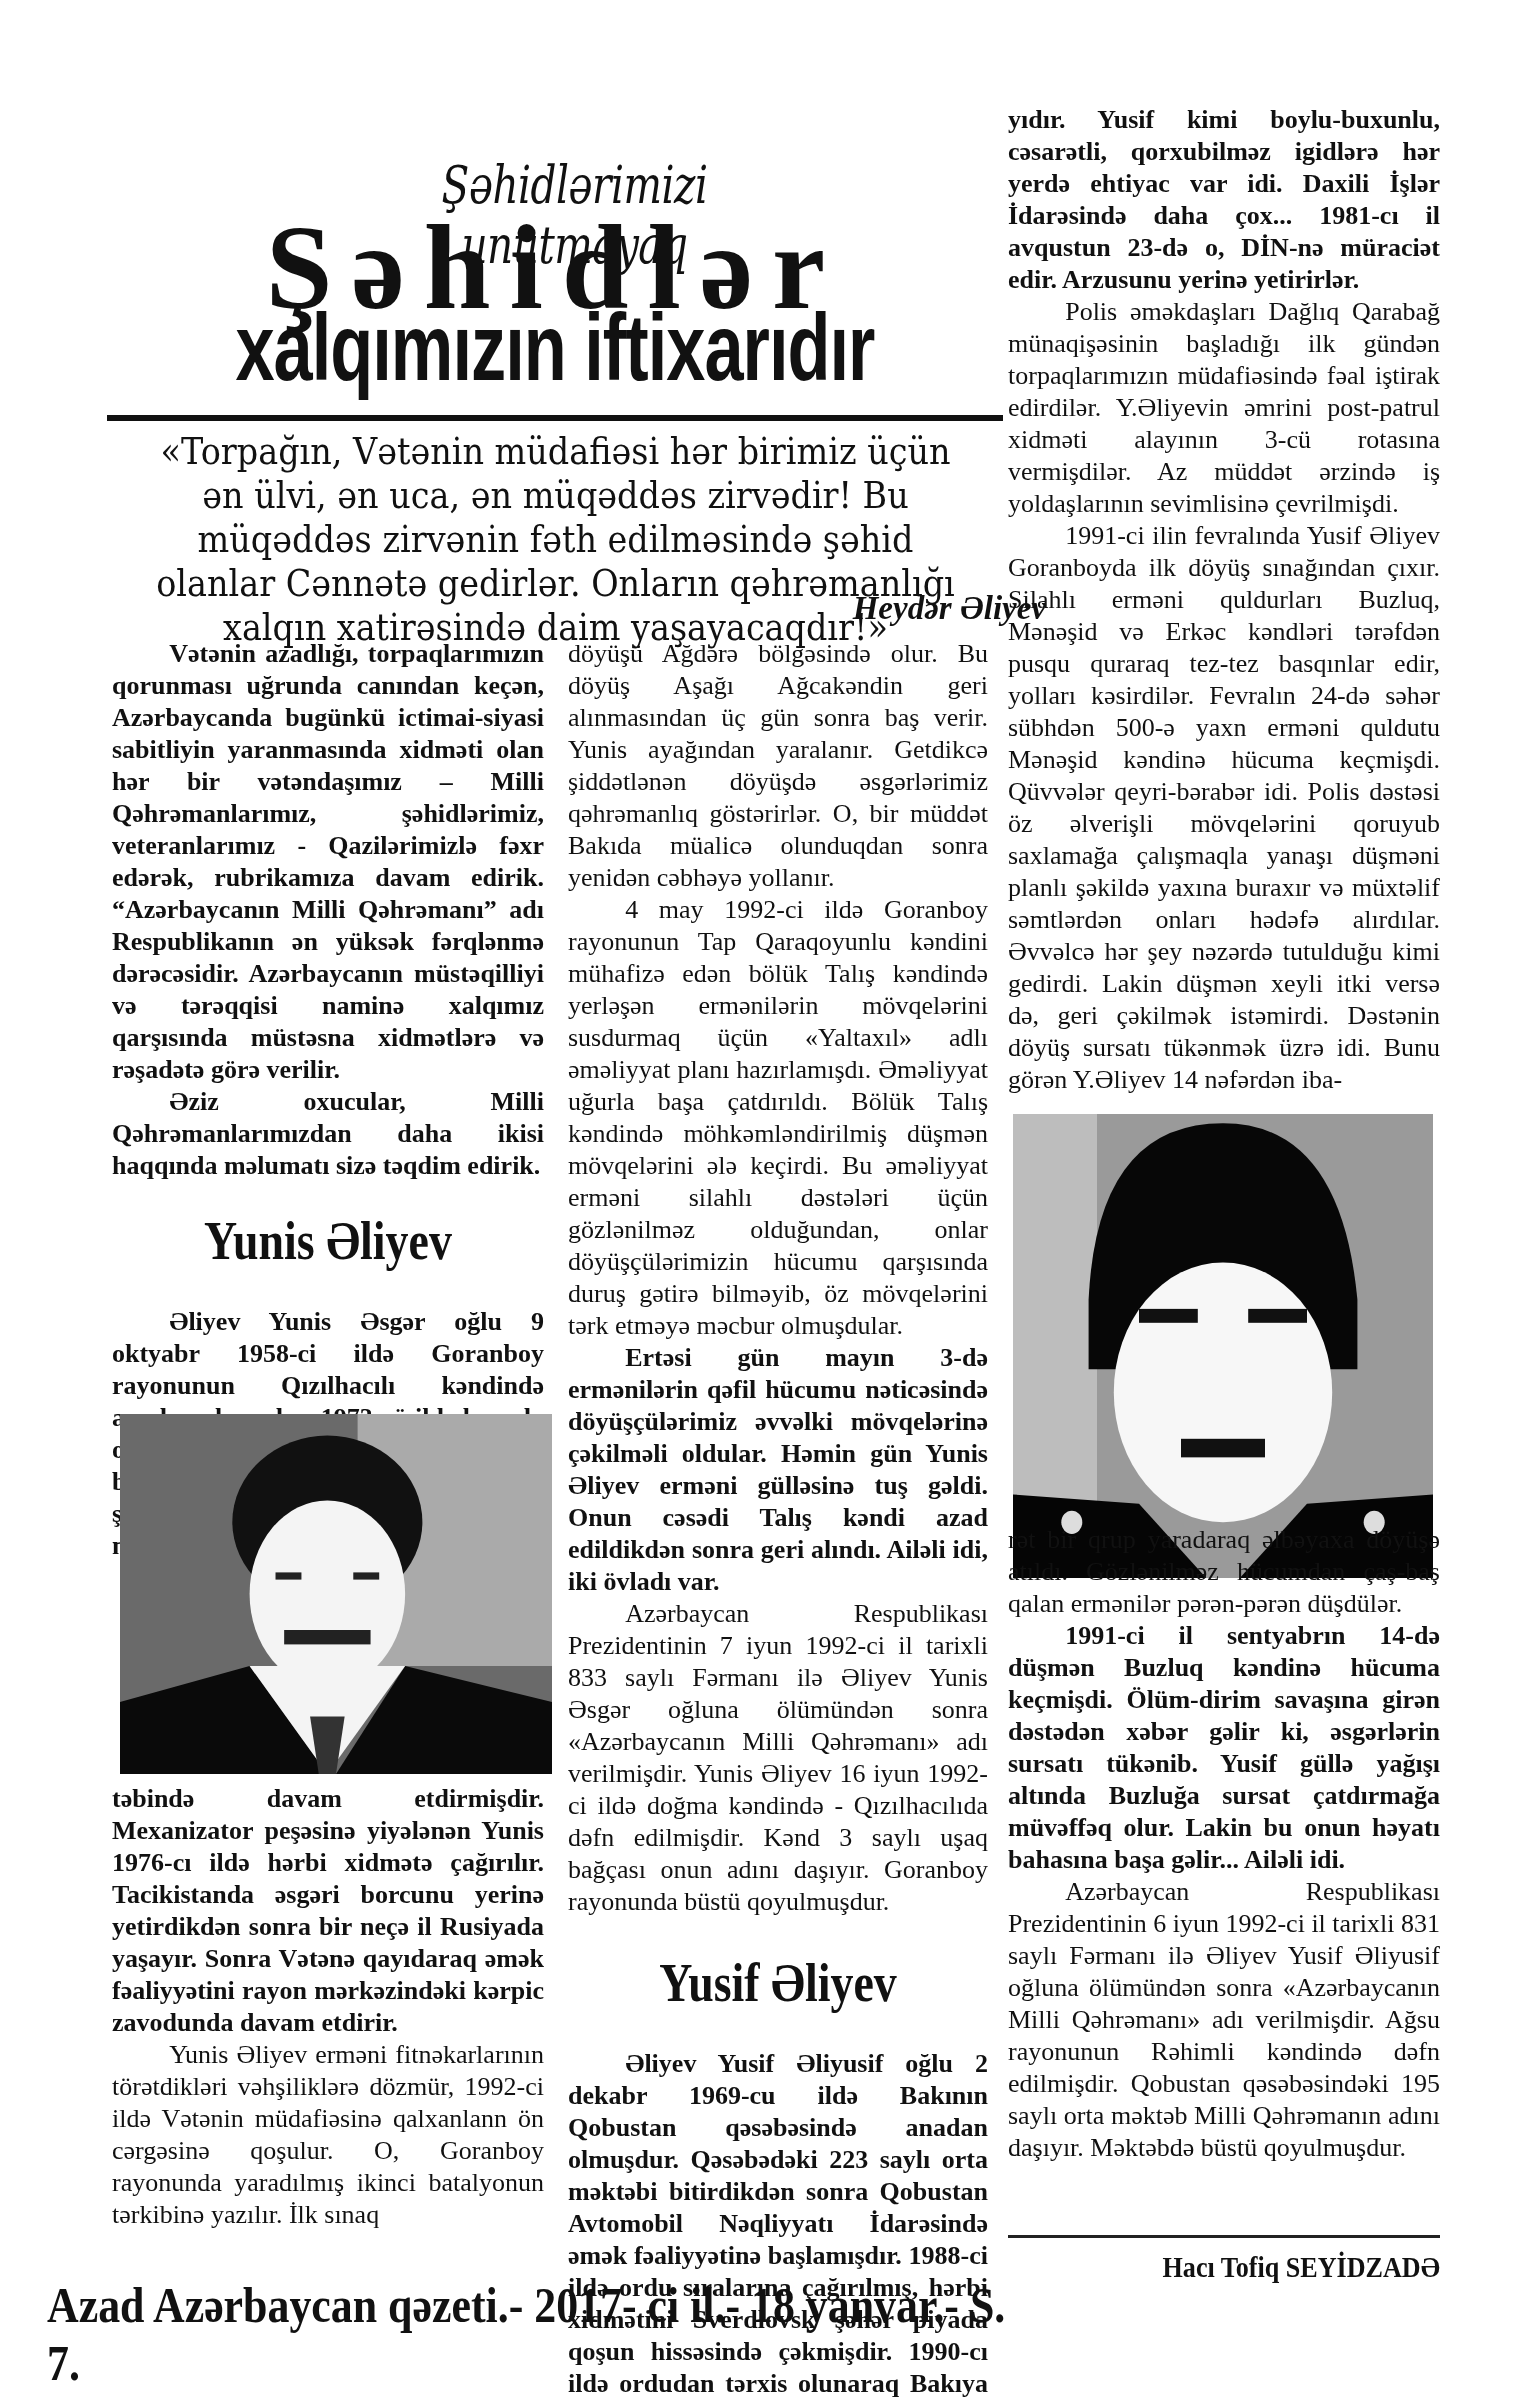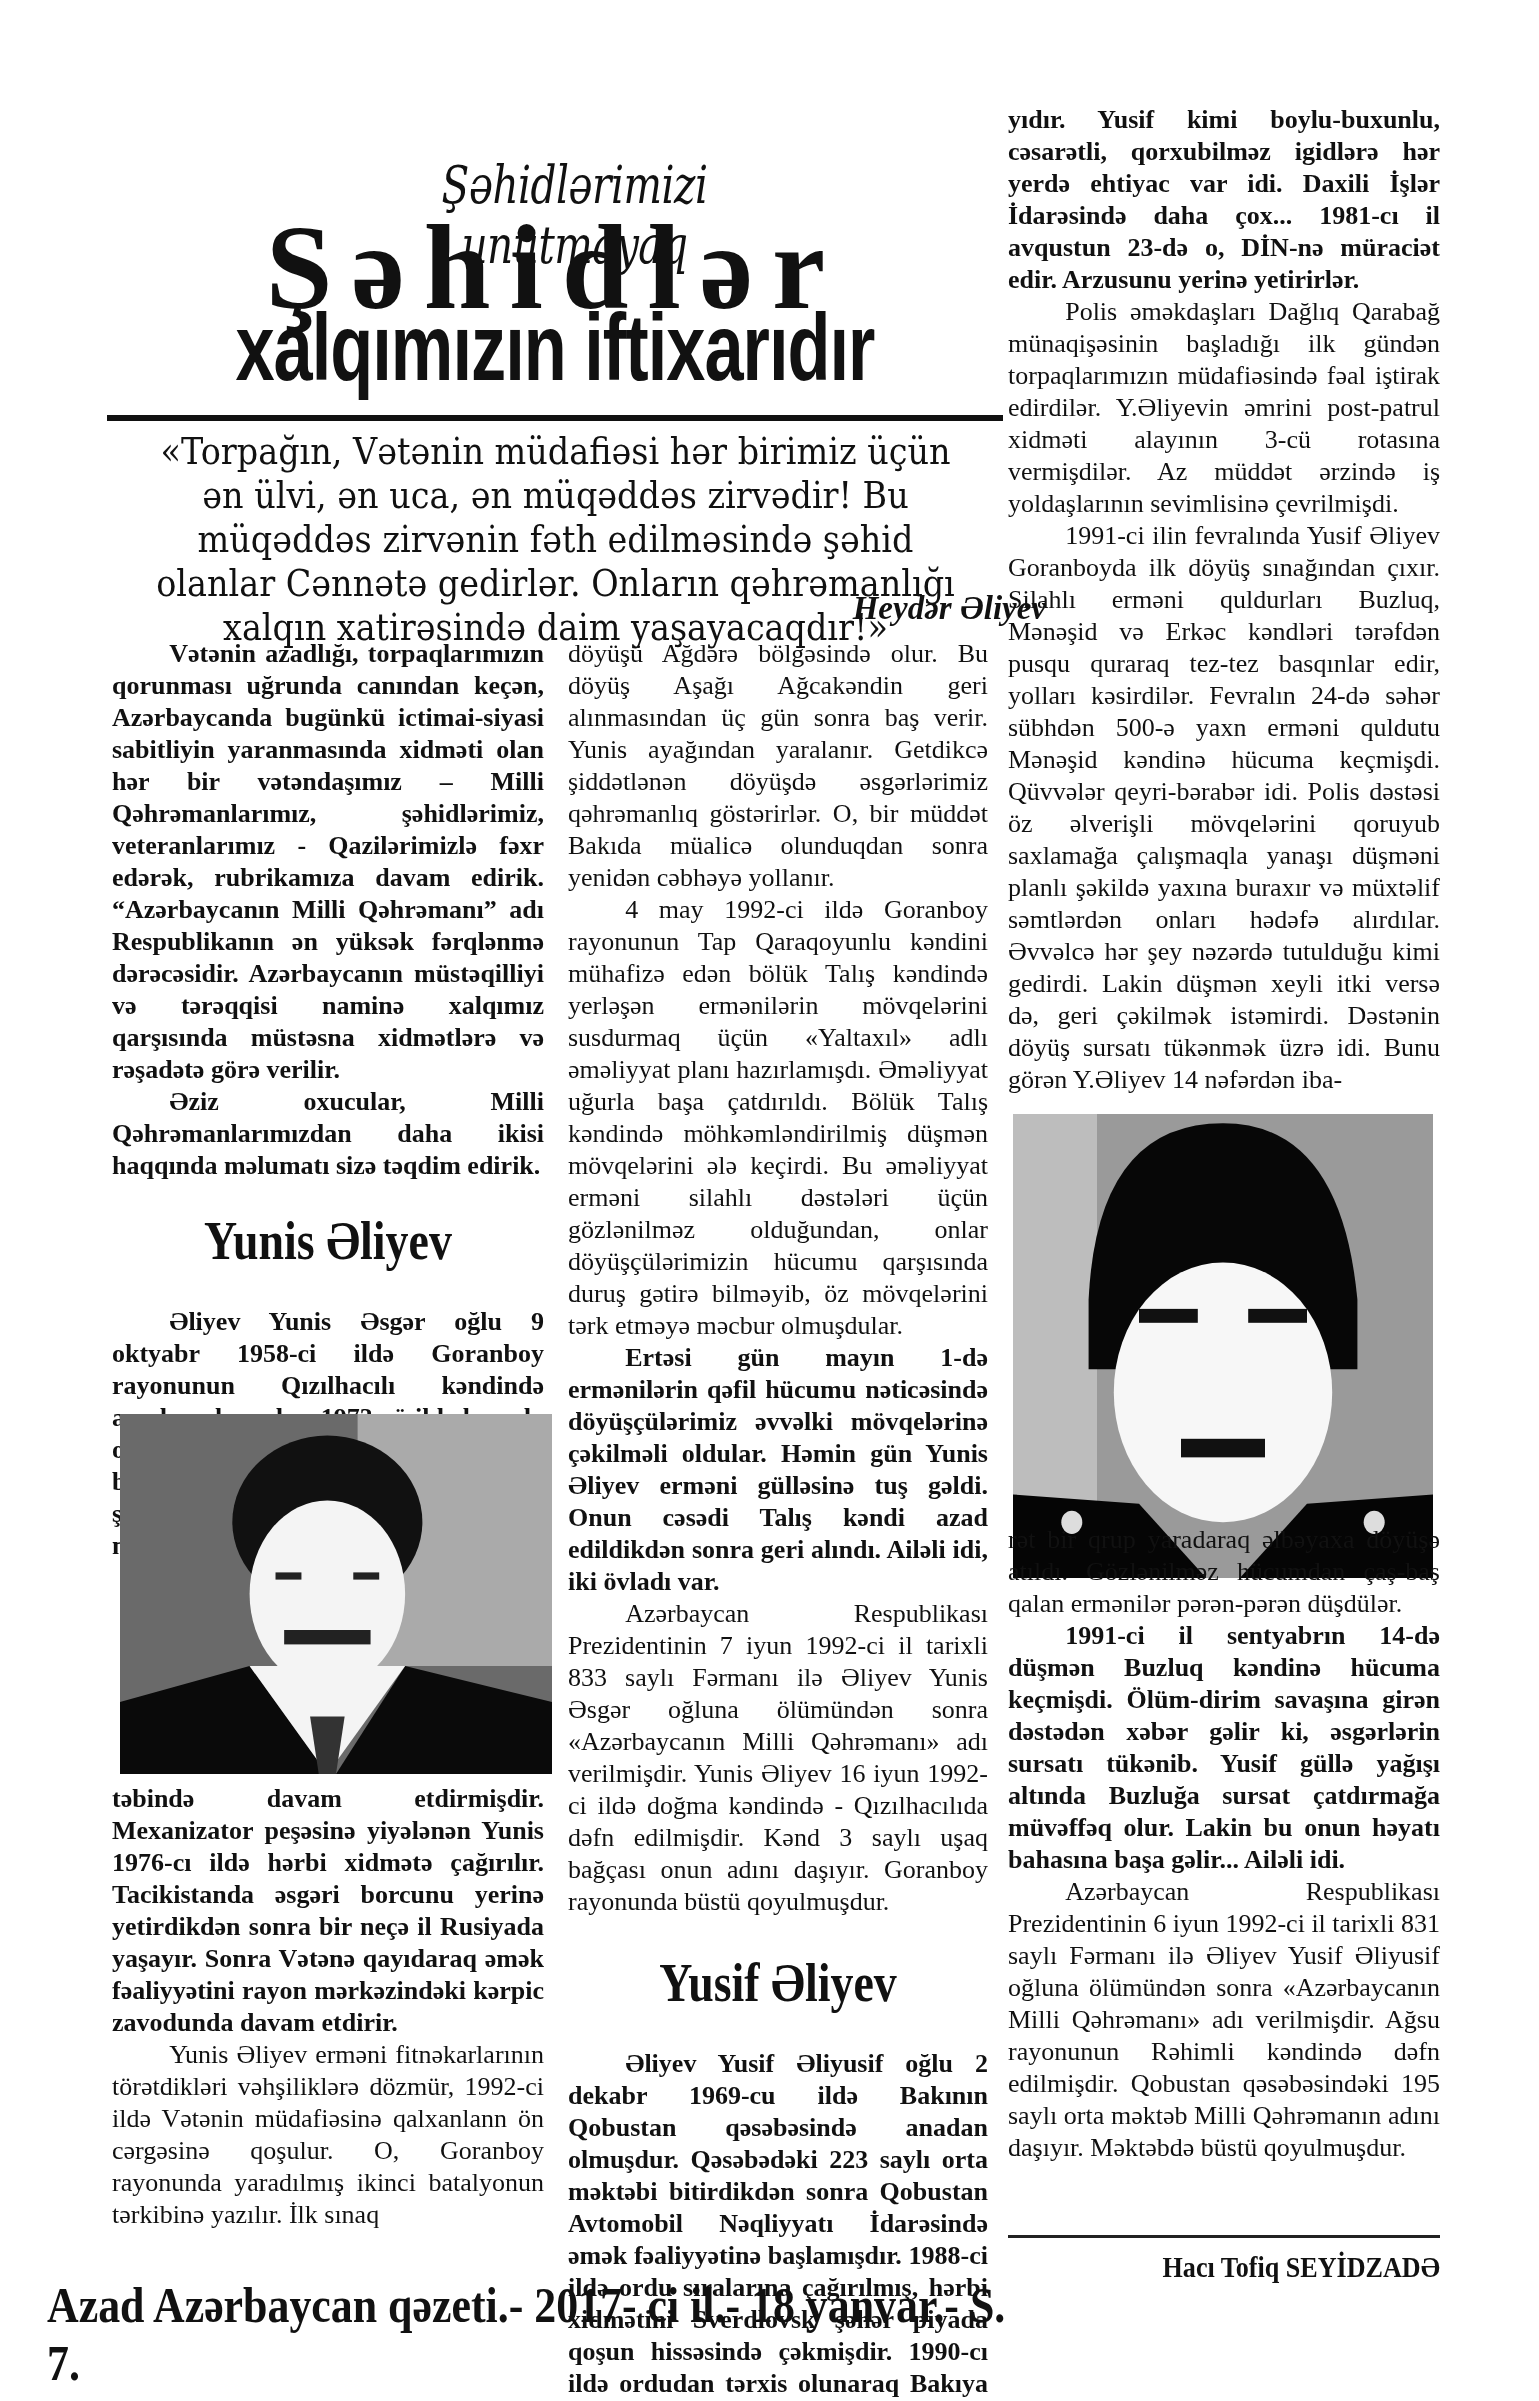--- a/index.html
+++ b/index.html
@@ -73,21 +73,21 @@
 </div>
 
 <div class="col col1" style="top:1783px;">
   <p class="b noindent">təbində davam etdirmişdir. Mexanizator peşəsinə yiyələnən Yunis 1976-cı ildə hərbi xidmətə çağırılır. Tacikistanda əsgəri borcunu yerinə yetirdikdən sonra bir neçə il Rusiyada yaşayır. Sonra Vətənə qayıdaraq əmək fəaliyyətini rayon mərkəzindəki kərpic zavodunda davam etdirir.</p>
   <p>Yunis Əliyev erməni fitnəkarlarının törətdikləri vəhşiliklərə dözmür, 1992-ci ildə Vətənin müdafiəsinə qalxanlann ön cərgəsinə qoşulur. O, Goranboy rayonunda yaradılmış ikinci batalyonun tərkibinə yazılır. İlk sınaq</p>
 </div>
 
 <div class="col col2" style="top:638px;">
   <p class="noindent">döyüşü Ağdərə bölgəsində olur. Bu döyüş Aşağı Ağcakəndin geri alınmasından üç gün sonra baş verir. Yunis ayağından yaralanır. Getdikcə şiddətlənən döyüşdə əsgərlərimiz qəhrəmanlıq göstərirlər. O, bir müddət Bakıda müalicə olunduqdan sonra yenidən cəbhəyə yollanır.</p>
   <p>4 may 1992-ci ildə Goranboy rayonunun Tap Qaraqoyunlu kəndini mühafizə edən bölük Talış kəndində yerləşən ermənilərin mövqelərini susdurmaq üçün «Yaltaxıl» adlı əməliyyat planı hazırlamışdı. Əməliyyat uğurla başa çatdırıldı. Bölük Talış kəndində möhkəmləndirilmiş düşmən mövqelərini ələ keçirdi. Bu əməliyyat erməni silahlı dəstələri üçün gözlənilməz olduğundan, onlar döyüşçülərimizin hücumu qarşısında duruş gətirə bilməyib, öz mövqelərini tərk etməyə məcbur olmuşdular.</p>
-  <p class="b">Ertəsi gün mayın 1-də ermənilərin qəfil hücumu nəticəsində döyüşçülərimiz əvvəlki mövqelərinə çəkilməli oldular. Həmin gün Yunis Əliyev erməni gülləsinə tuş gəldi. Onun cəsədi Talış kəndi azad edildikdən sonra geri alındı. Ailəli idi, iki övladı var.</p>
+  <p class="b">Ertəsi gün mayın 3-də ermənilərin qəfil hücumu nəticəsində döyüşçülərimiz əvvəlki mövqelərinə çəkilməli oldular. Həmin gün Yunis Əliyev erməni gülləsinə tuş gəldi. Onun cəsədi Talış kəndi azad edildikdən sonra geri alındı. Ailəli idi, iki övladı var.</p>
   <p>Azərbaycan Respublikası Prezidentinin 7 iyun 1992-ci il tarixli 833 saylı Fərmanı ilə Əliyev Yunis Əsgər oğluna ölümündən sonra «Azərbaycanın Milli Qəhrəmanı» adı verilmişdir. Yunis Əliyev 16 iyun 1992-ci ildə doğma kəndində - Qızılhacılıda dəfn edilmişdir. Kənd 3 saylı uşaq bağçası onun adını daşıyır. Goranboy rayonunda büstü qoyulmuşdur.</p>
   <div class="name-head" style="margin:38px 0 38px;">Yusif Əliyev</div>
   <p class="b">Əliyev Yusif Əliyusif oğlu 2 dekabr 1969-cu ildə Bakının Qobustan qəsəbəsində anadan olmuşdur. Qəsəbədəki 223 saylı orta məktəbi bitirdikdən sonra Qobustan Avtomobil Nəqliyyatı İdarəsində əmək fəaliyyətinə başlamışdır. 1988-ci ildə ordu sıralarına çağırılmış, hərbi xidmətini Sverdlovsk şəhər piyada qoşun hissəsində çəkmişdir. 1990-cı ildə ordudan tərxis olunaraq Bakıya qa-</p>
 </div>
 
 <div class="col col3" style="top:104px;">
   <p class="b noindent">yıdır. Yusif kimi boylu-buxunlu, cəsarətli, qorxubilməz igidlərə hər yerdə ehtiyac var idi. Daxili İşlər İdarəsində daha çox... 1981-cı il avqustun 23-də o, DİN-nə müraciət edir. Arzusunu yerinə yetirirlər.</p>
   <p>Polis əməkdaşları Dağlıq Qarabağ münaqişəsinin başladığı ilk gündən torpaqlarımızın müdafiəsində fəal iştirak edirdilər. Y.Əliyevin əmrini post-patrul xidməti alayının 3-cü rotasına vermişdilər. Az müddət ərzində iş yoldaşlarının sevimlisinə çevrilmişdi.</p>
   <p>1991-ci ilin fevralında Yusif Əliyev Goranboyda ilk döyüş sınağından çıxır. Silahlı erməni quldurları Buzluq, Mənəşid və Erkəc kəndləri tərəfdən pusqu quraraq tez-tez basqınlar edir, yolları kəsirdilər. Fevralın 24-də səhər sübhdən 500-ə yaxn erməni quldutu Mənəşid kəndinə hücuma keçmişdi. Qüvvələr qeyri-bərabər idi. Polis dəstəsi öz əlverişli mövqelərini qoruyub saxlamağa çalışmaqla yanaşı düşməni planlı şəkildə yaxına buraxır və müxtəlif səmtlərdən onları hədəfə alırdılar. Əvvəlcə hər şey nəzərdə tutulduğu kimi gedirdi. Lakin düşmən xeyli itki versə də, geri çəkilmək istəmirdi. Dəstənin döyüş sursatı tükənmək üzrə idi. Bunu görən Y.Əliyev 14 nəfərdən iba-</p>
 </div>

